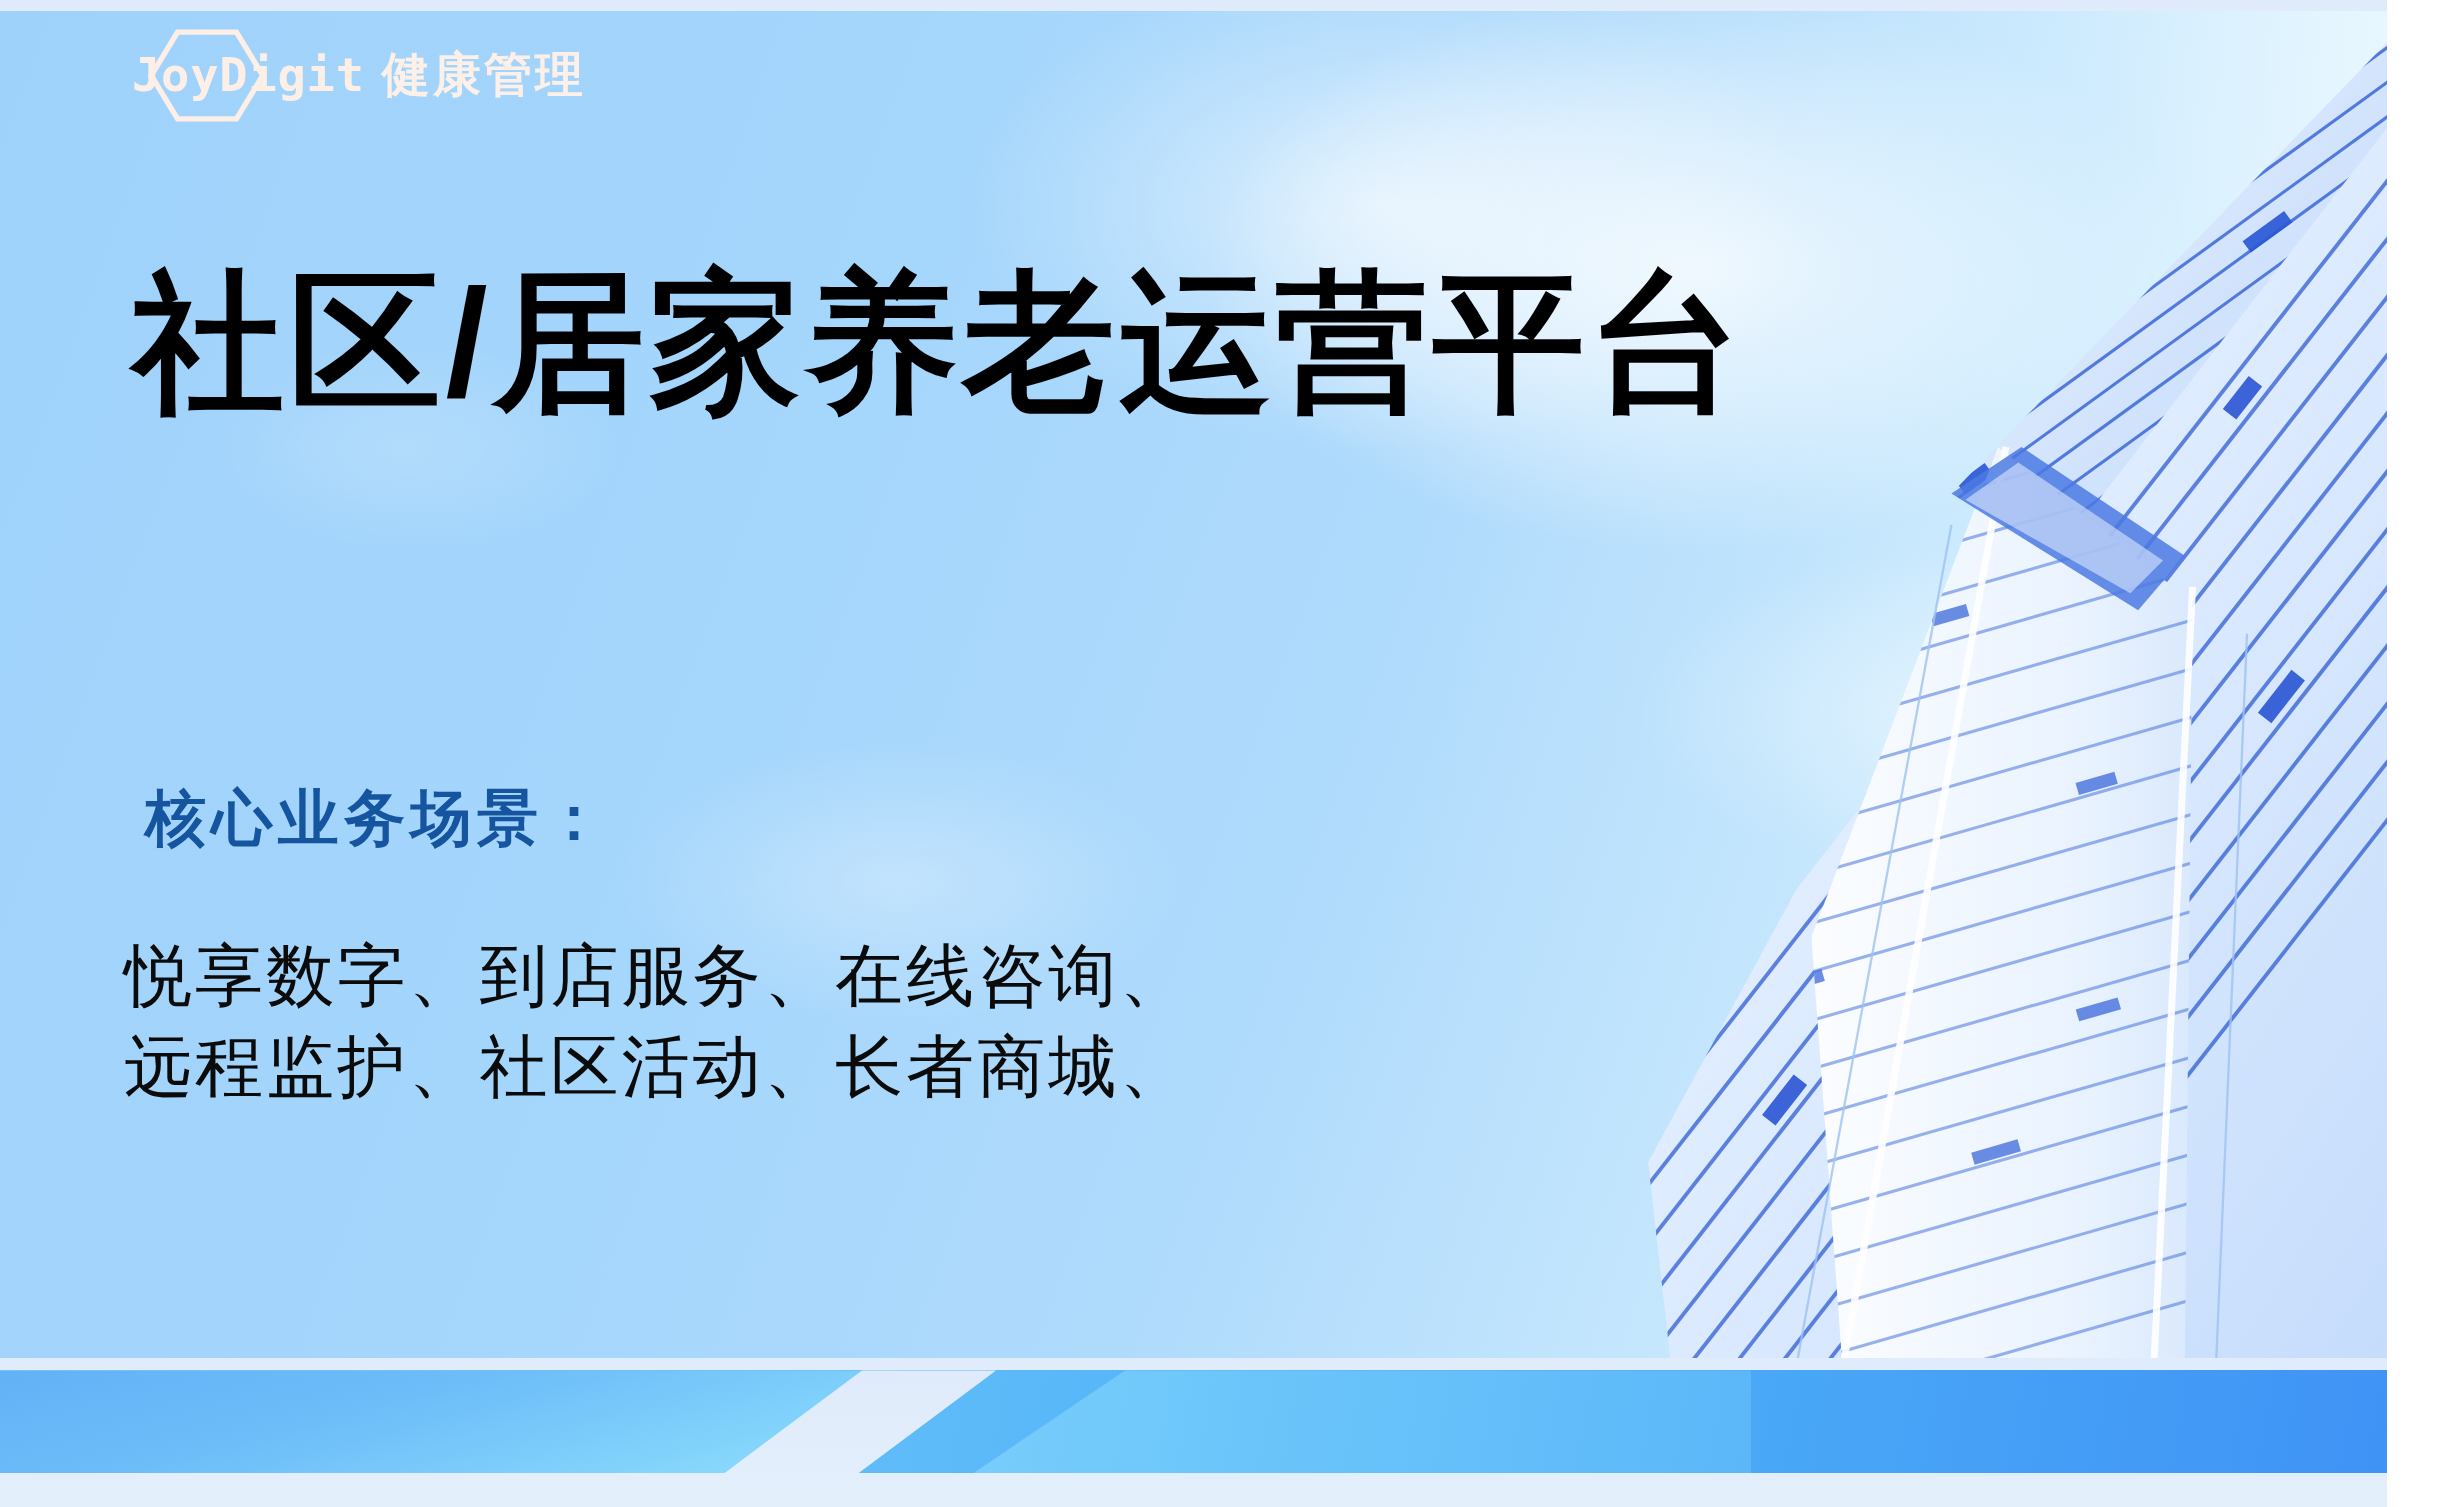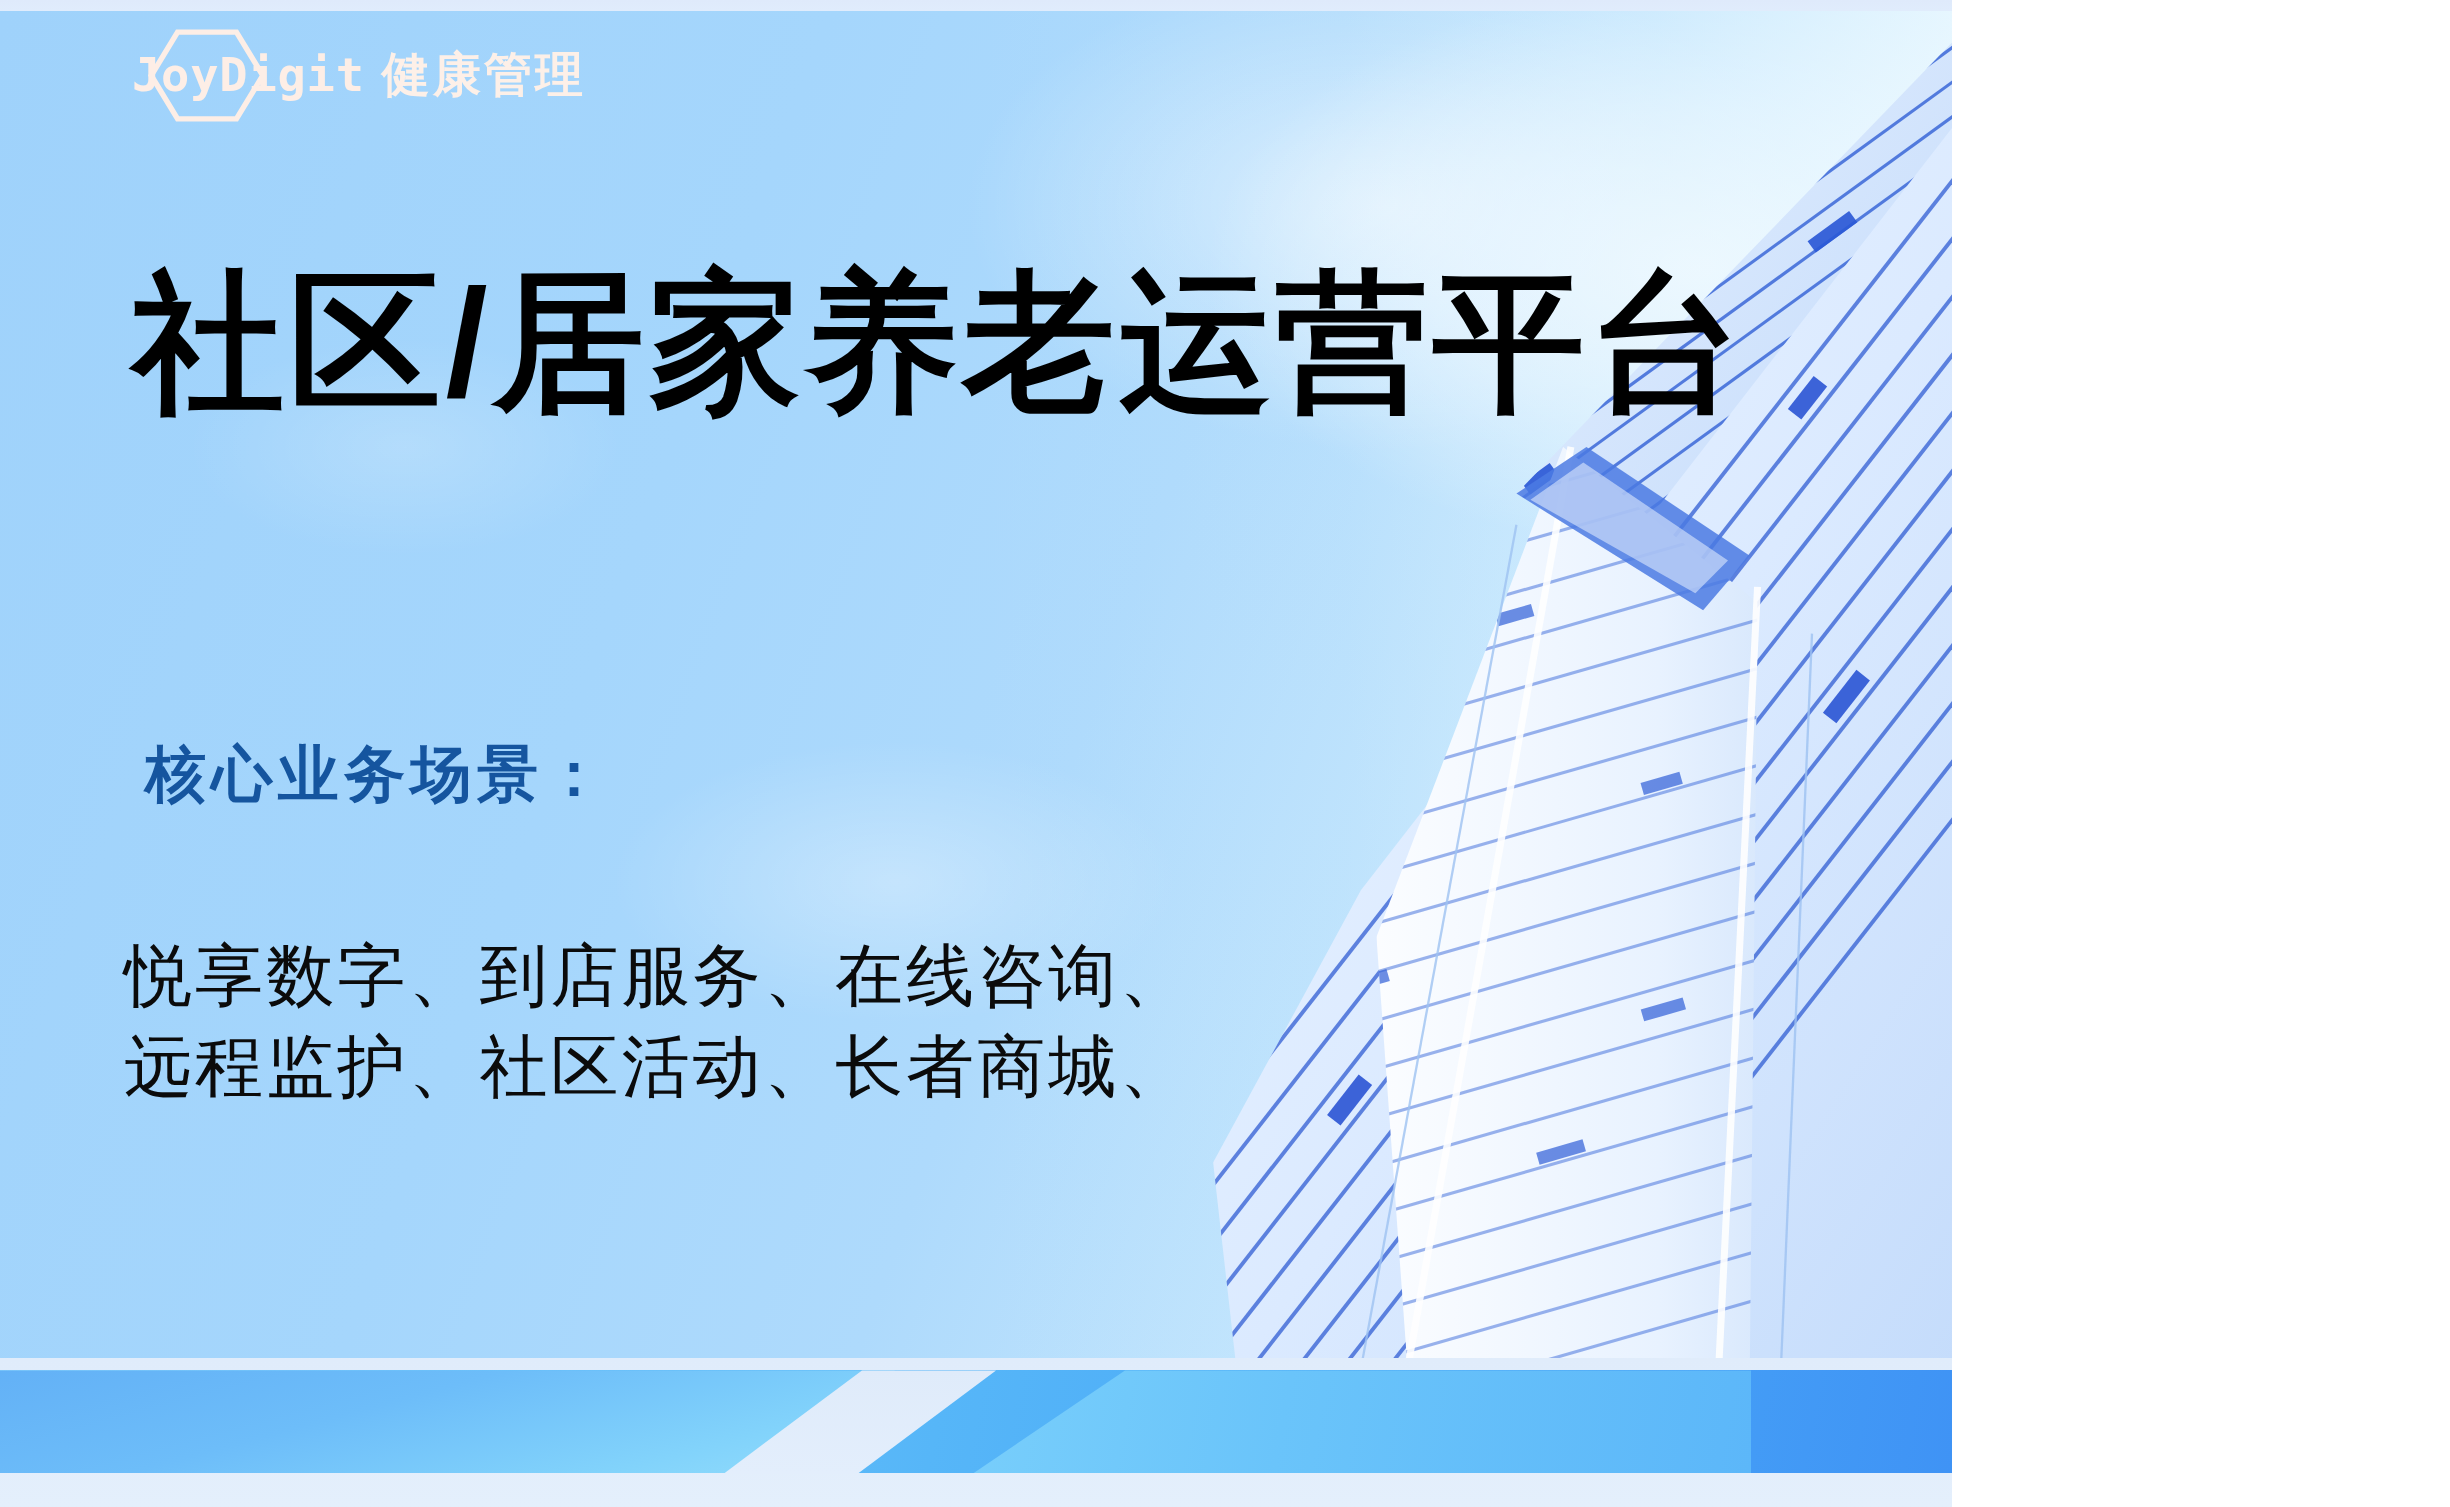--- a/index.html
+++ b/index.html
@@ -6,21 +6,21 @@
     margin: 0;
     padding: 0;
     background: #ffffff;
   }
   body {
     font-family: "Liberation Sans", "DejaVu Sans", sans-serif;
   }
 
   .slide {
     position: relative;
-    width: 1952px;
+    width: 2387px;
     height: 1508px;
     overflow: hidden;
     background: #e3eefb;
   }
 
   
   .top-strip {
     position: absolute;
     left: 0; top: 0;
     width: 100%;
@@ -154,21 +154,21 @@
     font-weight: 900;
     color: #000000;
     letter-spacing: 4.7px;
     line-height: 1.12;
     white-space: nowrap;
   }
 
   
   .section-heading {
     position: absolute;
-    left: 145px; top: 734px;
+    left: 145px; top: 778px;
     z-index: 10;
     font-size: 61px;
     font-weight: 700;
     color: #15559f;
     letter-spacing: 5.4px;
     white-space: nowrap;
     text-align: center;
   }
 
   

